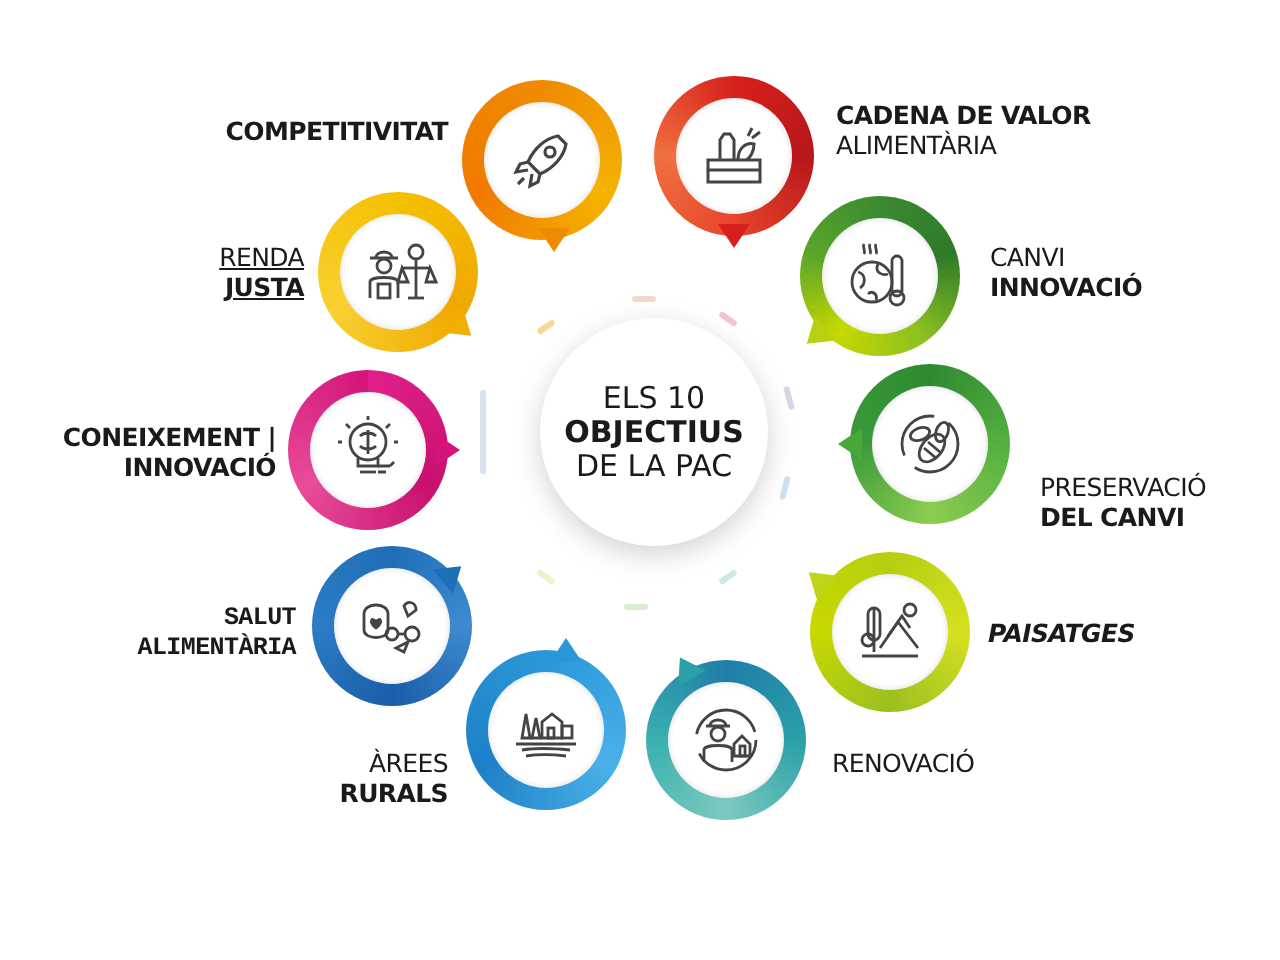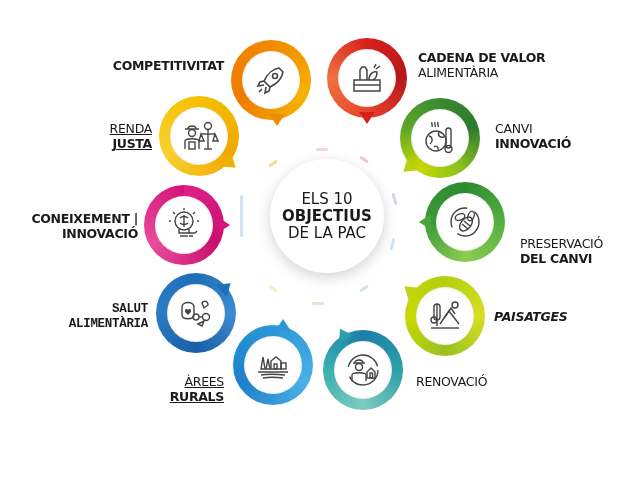--- a/index.html
+++ b/index.html
@@ -195,21 +195,21 @@
     <svg viewBox="0 0 40 40" fill="none" stroke="#444" stroke-width="1.4">
         <path d="M8 24 L10 12 L12 24 Z"></path>
         <path d="M13 24 L15 14 L17 24 Z"></path>
         <path d="M18 24 V16 L23 12 L28 16 V24 Z"></path>
         <rect x="28" y="18" width="5" height="6"></rect>
         <rect x="21" y="19" width="3" height="5"></rect>
         <path d="M5 27 H35 M8 30 C14 29 22 29 32 30 M10 33 C16 32 22 32 30 33"></path>
       </svg>
   </div>
 </div>
-<div class="label r" style="left:150px;top:374px;width:74px;text-decoration:underline;">
+<div class="label r" style="left:150px;top:374px;width:74px;">
   <span class="l1">ÀREES</span>
   <span class="l2">RURALS</span>
 </div>
 
 <div class="node" style="left:323px;top:330px;">
   <div class="ring" style="background:conic-gradient(#1e7ea8,#2aa0a8,#7ccabe,#3ab0b0,#1e7ea8);"></div>
   <div class="tail" style="left:12px;top:-2px;border-left:8px solid transparent;border-right:8px solid transparent;border-bottom:12px solid #2aa0a8;transform:rotate(-30deg);"></div>
   <div class="inner">
     <svg viewBox="0 0 40 40" fill="none" stroke="#444" stroke-width="1.4">
         <circle cx="20" cy="20" r="15" stroke-dasharray="40 10"></circle>

